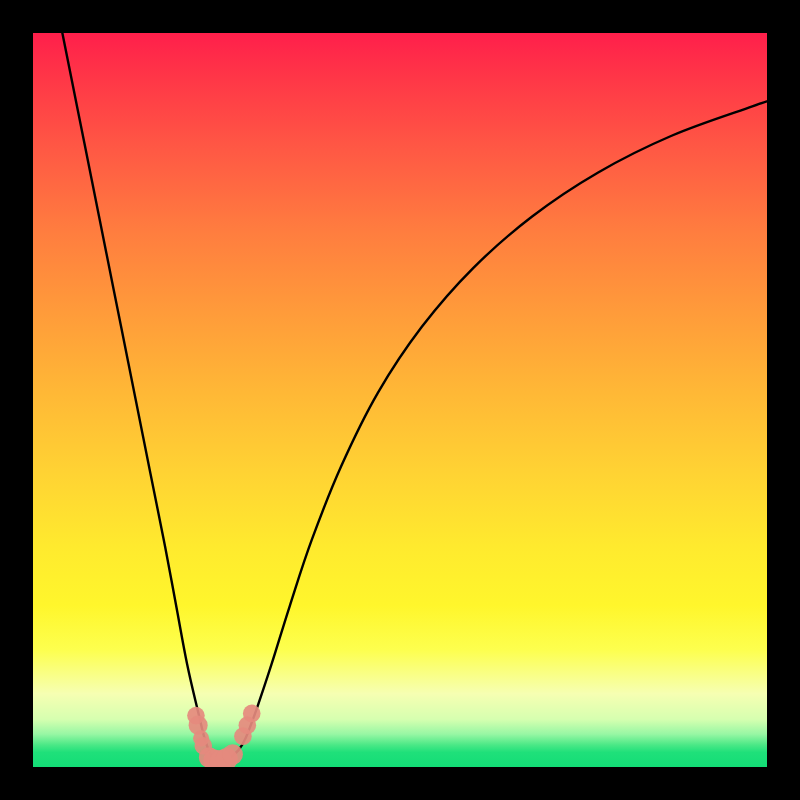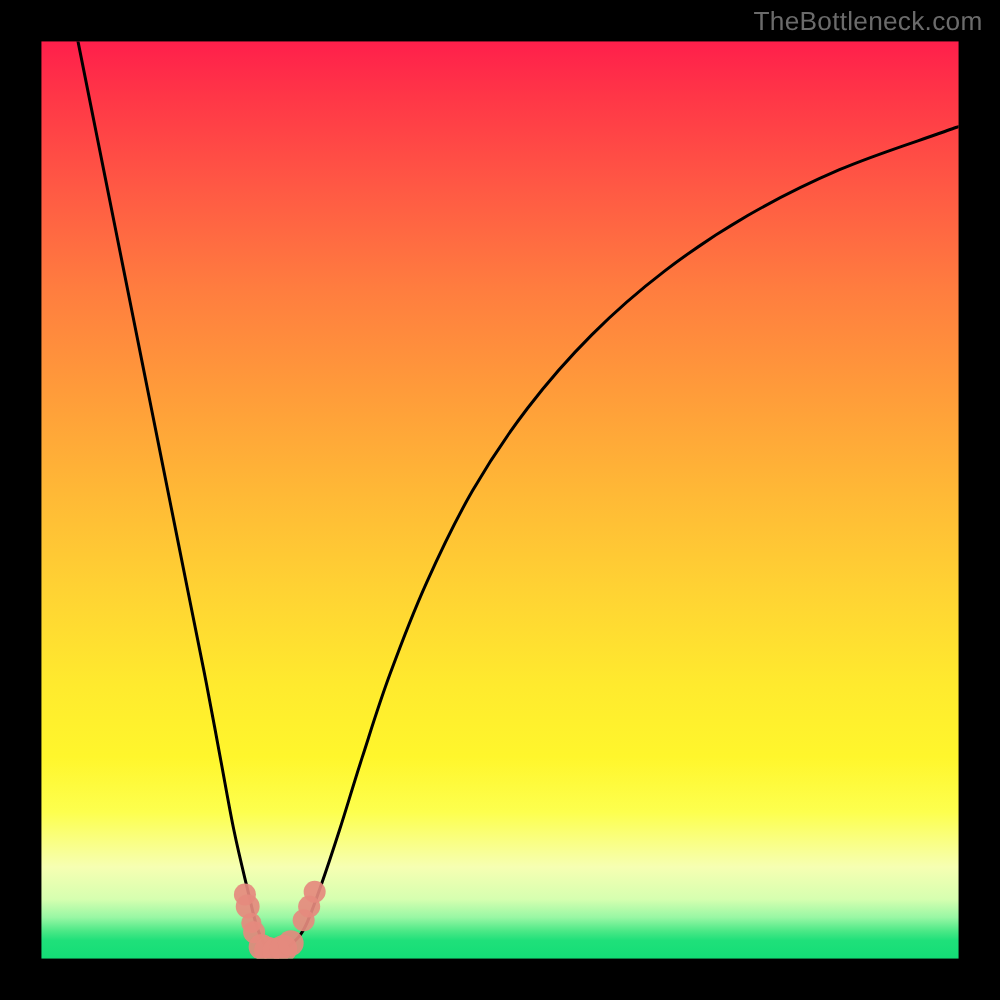--- a/index.html
+++ b/index.html
@@ -90,14 +90,13 @@
           <circle cx="181.30" cy="727.39" r="11.01" fill="#e58a7e" fill-opacity="0.92"></circle>
           <circle cx="187.90" cy="728.13" r="11.01" fill="#e58a7e" fill-opacity="0.92"></circle>
           <circle cx="193.78" cy="725.93" r="11.01" fill="#e58a7e" fill-opacity="0.92"></circle>
           <circle cx="199.65" cy="721.52" r="10.28" fill="#e58a7e" fill-opacity="0.92"></circle>
           <circle cx="209.92" cy="703.17" r="8.81" fill="#e58a7e" fill-opacity="0.92"></circle>
           <circle cx="214.33" cy="692.16" r="8.81" fill="#e58a7e" fill-opacity="0.92"></circle>
           <circle cx="218.73" cy="680.42" r="8.81" fill="#e58a7e" fill-opacity="0.92"></circle>
         </g>
     </svg>
   </div>
-  <div class="watermark">TheBottleneck.com</div>
 </div>
 
 </body></html>

